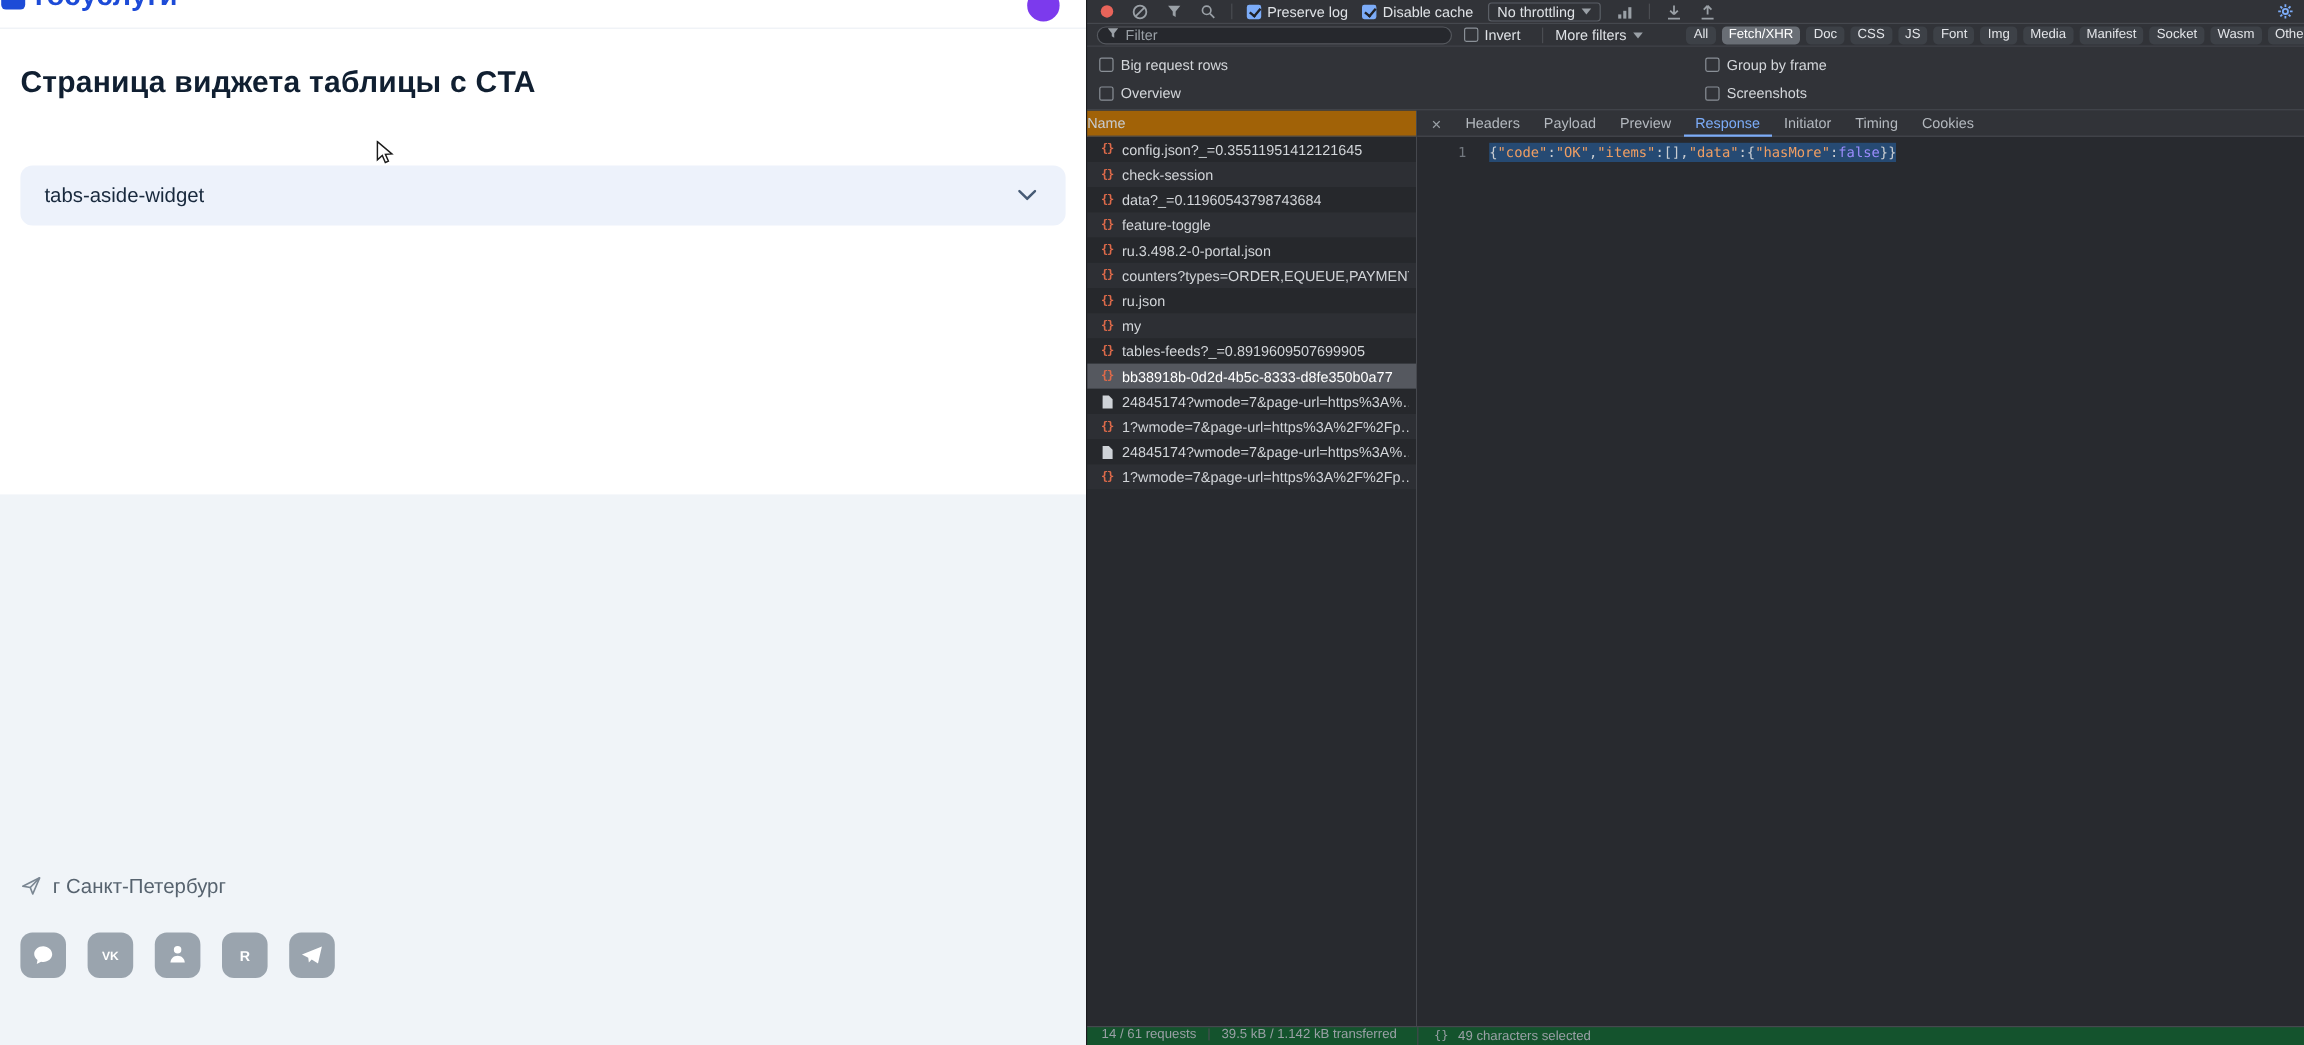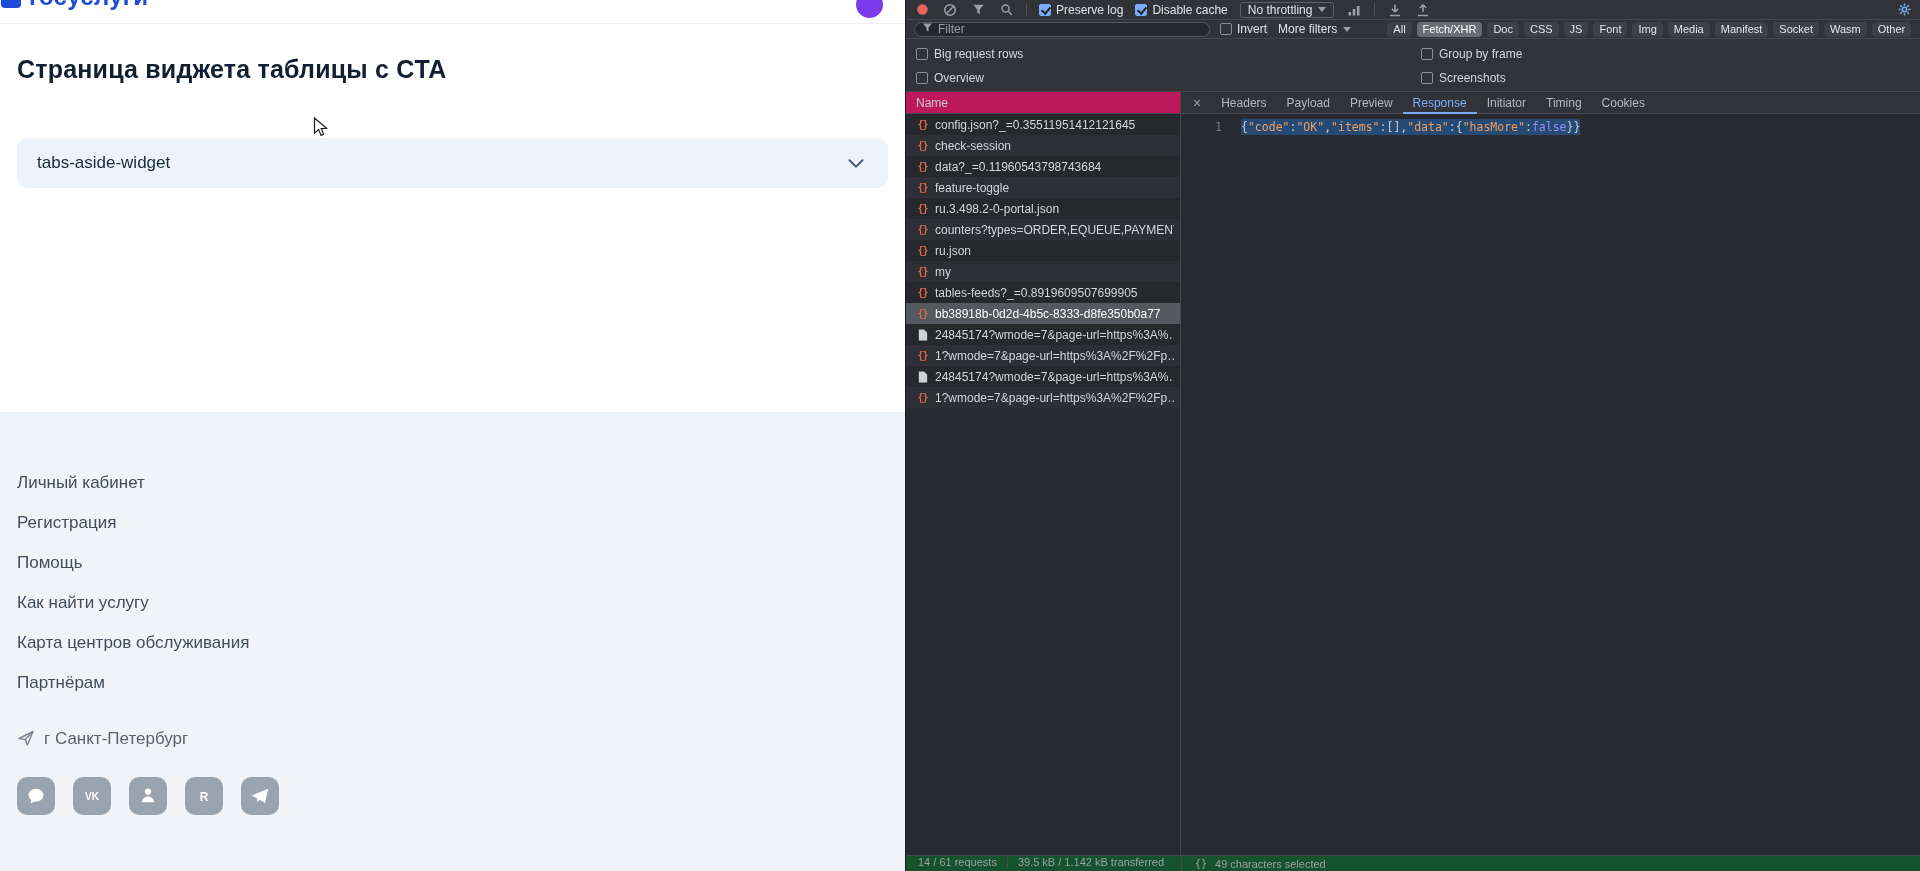--- a/index.html
+++ b/index.html
@@ -32,34 +32,34 @@
 .cb{width:12px;height:12px;border:1px solid #8a9097;border-radius:2px;position:relative;flex:none;background:transparent;display:inline-block}
 .cb.checked{background:var(--c-accent_blue,#7cacf8);border-color:var(--c-accent_blue,#7cacf8)}
 .cb.checked::after{content:"";position:absolute;left:3px;top:0;width:4px;height:7px;border:solid #202227;border-width:0 2px 2px 0;transform:rotate(40deg)}
 .dd{display:flex;align-items:center;gap:6px;height:16px;padding:0 7px;border:1px solid #5b5f66;border-radius:3px;cursor:pointer;white-space:nowrap}
 .dd-arrow{width:0;height:0;border-left:4px solid transparent;border-right:4px solid transparent;border-top:5px solid #9aa0a6}
 .spacer{flex:1}
 .dt-row2{height:19px;flex:none;display:flex;align-items:center;padding:0 8px;background:#313338;border-bottom:1px solid #45484e;overflow:hidden}
 .filter-box{width:296px;height:15px;flex:none;display:flex;align-items:center;gap:5px;background:#26282d;border:1px solid #54575d;border-radius:8px;padding:0 7px;margin-right:10px}
 .filter-box input{flex:1;min-width:0;background:transparent;border:none;outline:none;color:#dfe2e6;font-size:12px;font-family:Liberation Sans, sans-serif}
 .filter-box input::placeholder{color:#9aa0a6}
-.invert-wrap{margin-right:0}
+.invert-wrap{margin-right:18px}
 .dt-row2 .vsep{margin-right:10px}
 .chips{display:flex;align-items:center;gap:5px;margin-left:36px;flex:none}
 .chip{height:15px;display:flex;align-items:center;padding:0 6px;border-radius:4px;background:#3d4147;color:#e2e4e8;font-size:11px;cursor:pointer;white-space:nowrap}
 .chip.selected{background:#696e75;color:#fff}
 .dt-row3{height:53px;flex:none;position:relative;background:#313338;border-bottom:1px solid #45484e}
 .opt-col{position:absolute;top:3px}
 .opt-col.left{left:10px}
 .opt-col.right{left:515px}
 .opt-line{display:flex;align-items:center;gap:6px;height:24px;cursor:pointer;white-space:nowrap}
 .opt-label{color:#d4d7db}
 .dt-body{flex:1;display:flex;min-height:0}
 .req-panel{width:275px;flex:none;display:flex;flex-direction:column;border-right:1px solid #45484e;background:#282a2f}
-.list-header{height:22px;flex:none;display:flex;align-items:center;padding-left:10px;background:#be185d;border-bottom:1px solid #45484e;color:#c7cbd0;cursor:pointer}
+.list-header{height:22px;flex:none;display:flex;align-items:center;background:#a16207;border-bottom:1px solid #45484e;color:#c7cbd0;cursor:pointer}
 #req-list{overflow:hidden}
 .req-row{height:21px;display:flex;align-items:center;gap:6px;padding:0 6px 0 10px;cursor:pointer;color:#d2d5d9;background:#2d2f34}
 .req-row:nth-child(odd){background:#26282c}
 .req-row.selected{background:#55585f;color:#fff}
 .ricon{width:13px;flex:none;display:flex;align-items:center;justify-content:center}
 .ricon-json{font-family:"DejaVu Sans Mono",monospace;font-size:10px;font-weight:bold;color:var(--c-json_icon,#dd6a4a);letter-spacing:-1px}
 .rname{white-space:nowrap;overflow:hidden;max-width:240px}
 .detail-panel{flex:1;display:flex;flex-direction:column;min-width:0;background:#282a2f}
 .tabbar{height:22px;flex:none;display:flex;align-items:center;background:#313338;border-bottom:1px solid #45484e}
 .tab-close{padding:0 10px 0 12px;font-size:14px;color:#9aa0a6;cursor:pointer}
@@ -101,28 +101,20 @@
     </span>
   </div>
 
   <span class="cursor">
     <svg width="16" height="22" viewBox="0 0 16 22">
         <path d="M1.5 1 L1.5 16.2 L5.6 12.6 L8.1 18.4 L10.7 17.3 L8.2 11.6 L13.6 11.3 Z" fill="#fff" stroke="#1c1c1c" stroke-width="1.2"></path>
       </svg>
   </span>
 
   <footer class="footer">
-    <div id="footer-links" class="footer-links">
-        <a class="flink">Личный кабинет</a>
-        <a class="flink">Регистрация</a>
-        <a class="flink">Помощь</a>
-        <a class="flink flink-gap">Как найти услугу</a>
-        <a class="flink">Карта центров обслуживания</a>
-        <a class="flink">Партнёрам</a>
-      </div>
     <div class="loc">
       <span>
         <svg width="18" height="18" viewBox="0 0 18 18" fill="none" stroke="#7b8793" stroke-width="1.4" stroke-linejoin="round">
             <path d="M2 9.5 L16 2.5 L10.3 16 L8.2 10.6 Z"></path>
             <path d="M8.2 10.6 L16 2.5"></path>
           </svg>
       </span>
       <span>г Санкт-Петербург</span>
     </div>
     <div id="social-row" class="social-row">

